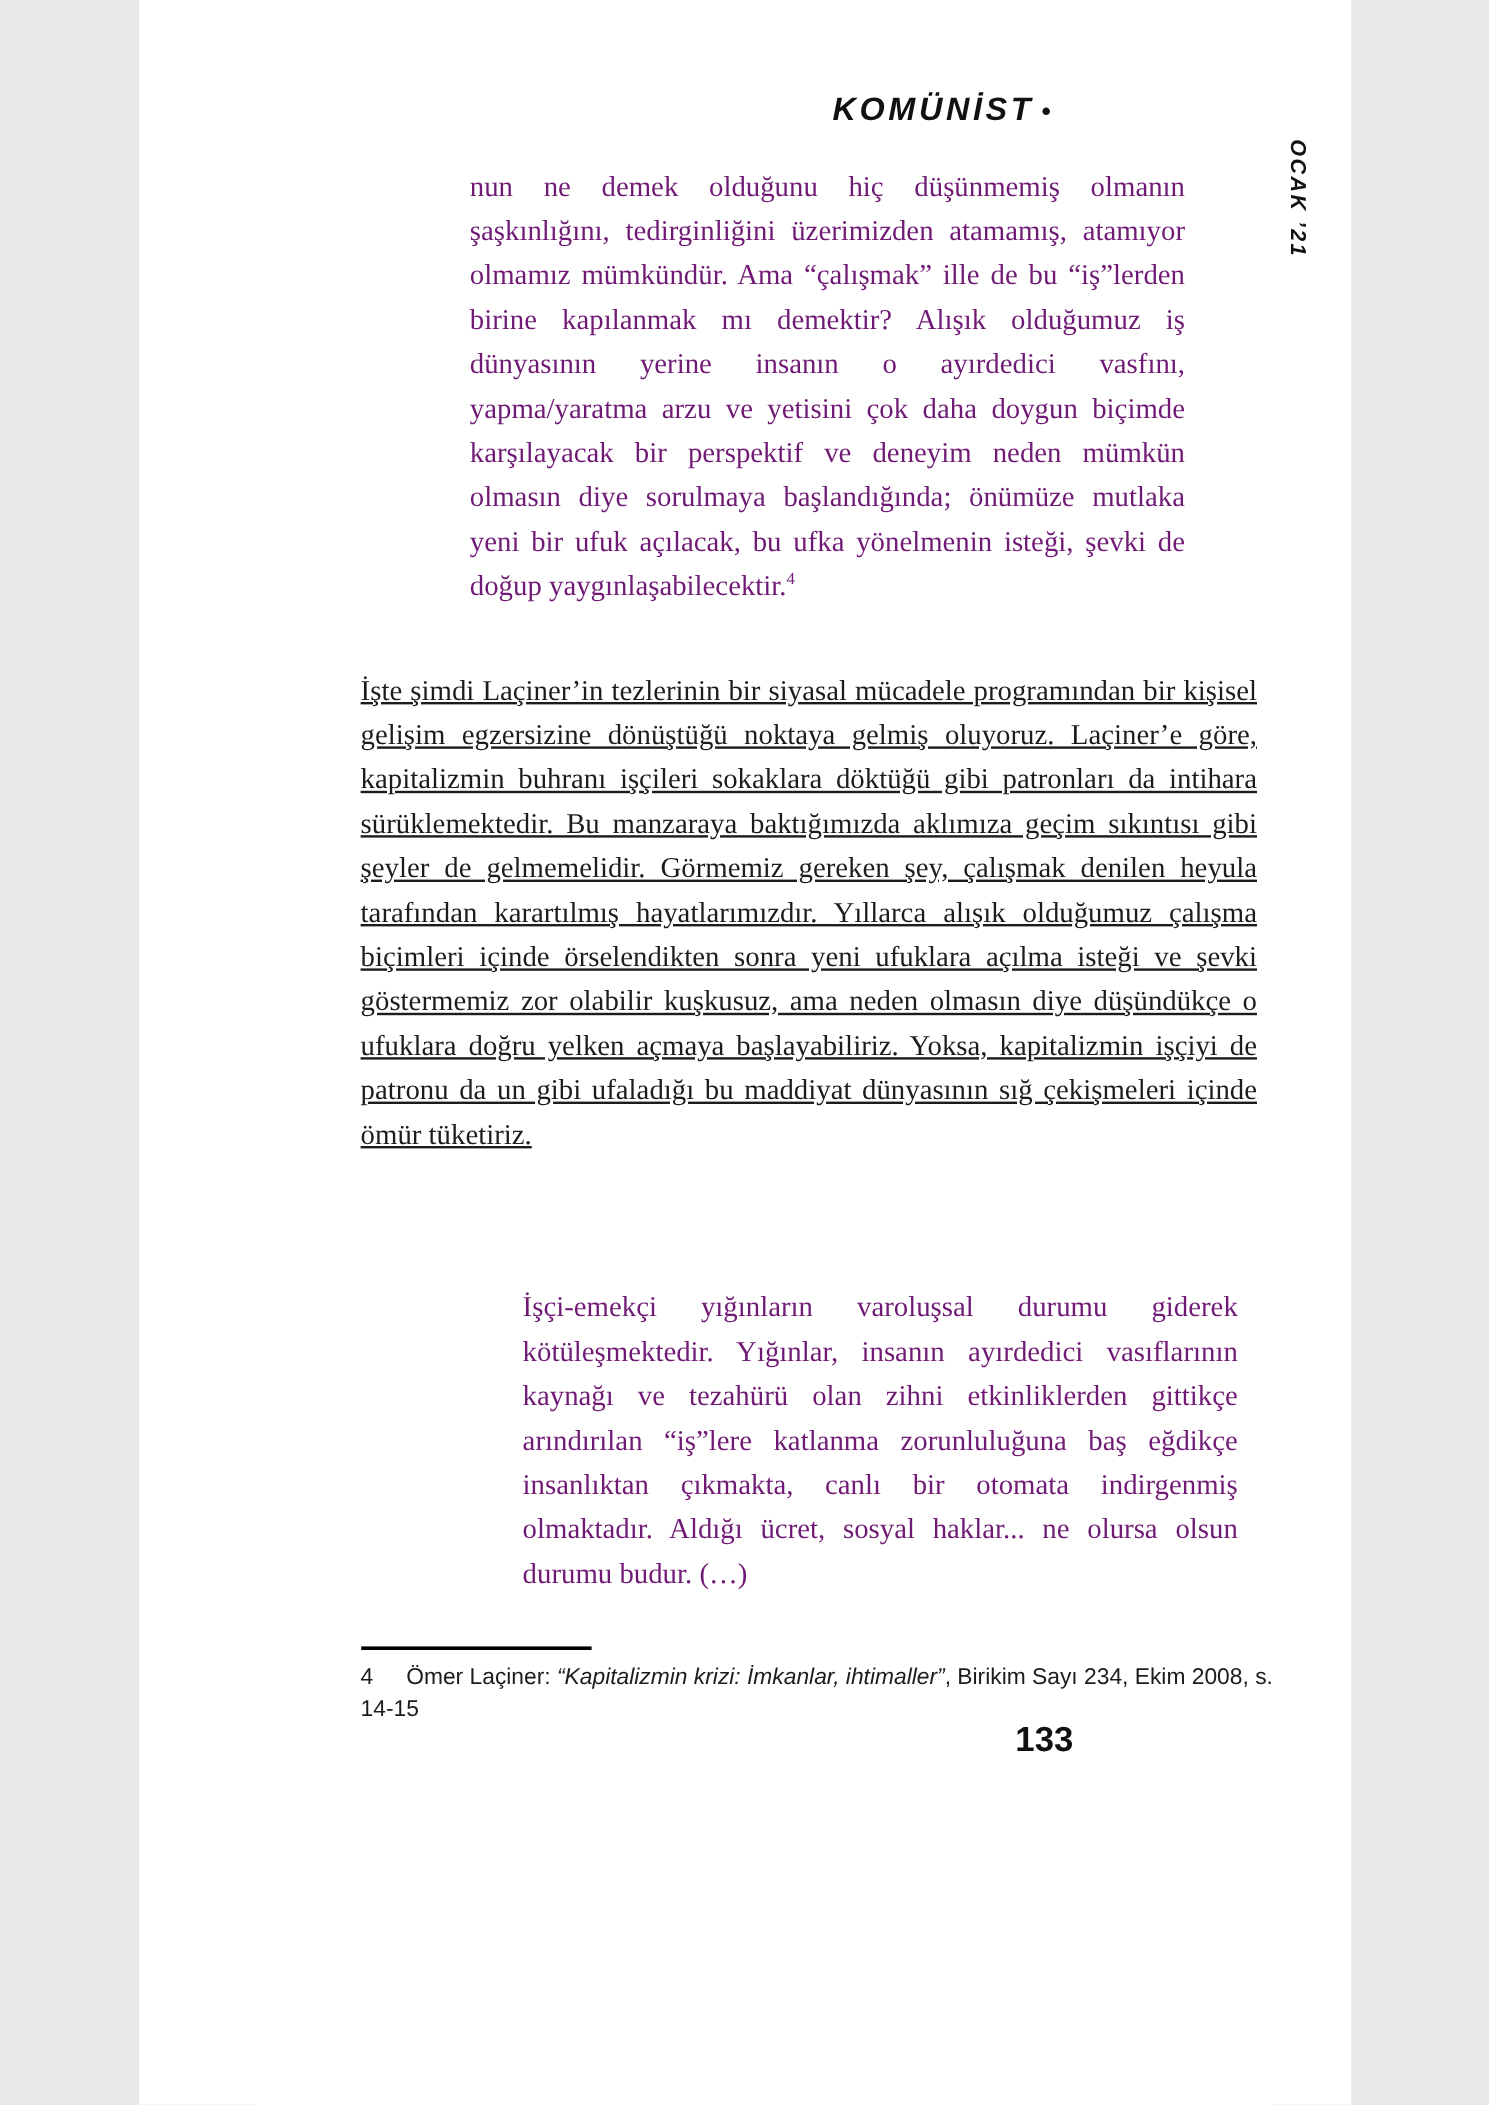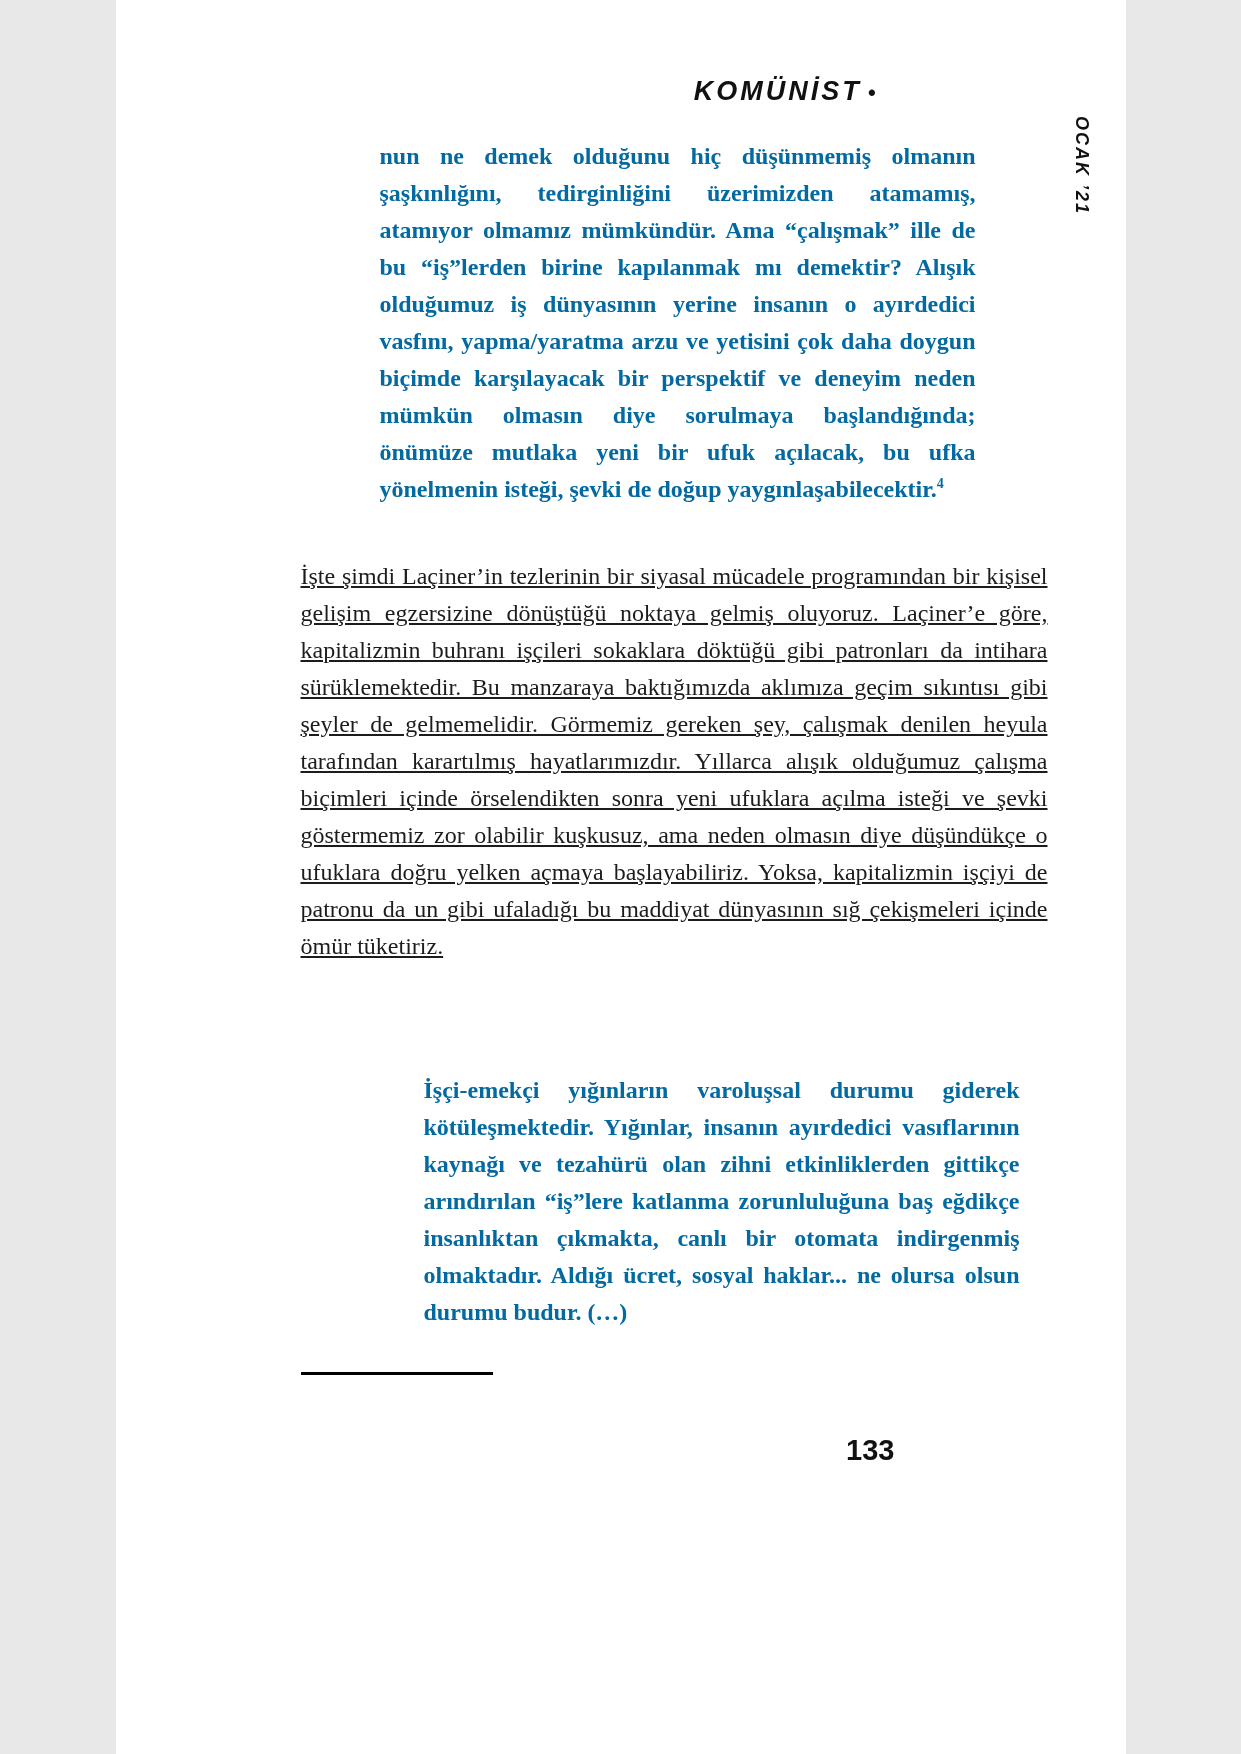--- a/index.html
+++ b/index.html
@@ -38,27 +38,26 @@
     writing-mode: vertical-rl;
     font-family: "Liberation Sans", sans-serif;
     font-style: italic;
     font-weight: bold;
     font-size: 18px;
     letter-spacing: 2px;
     color: #111;
   }
   .quote {
     position: absolute;
-    left: 264px;
+    left: 276px;
     width: 596px;
     font-size: 24px;
     line-height: 37px;
     text-align: justify;
-    color: #0369a1;
-    font-weight: bold;
+    color: #701a75;
   }
   .quote-1 { top: 138px; }
   .quote-1 sup {
     font-size: 14px;
     line-height: 0;
   }
   .body-paragraph {
     position: absolute;
     left: 185px;
     top: 558px;
@@ -120,16 +119,19 @@
   <div class="quote quote-1">
     <span>nun ne demek olduğunu hiç düşünmemiş olmanın şaşkınlığını, tedirginliğini üzerimizden atamamış, atamıyor olmamız mümkündür. Ama “çalışmak” ille de bu “iş”lerden birine kapılanmak mı demektir? Alışık olduğumuz iş dünyasının yerine insanın o ayırdedici vasfını, yapma/yaratma arzu ve yetisini çok daha doygun biçimde karşılayacak bir perspektif ve deneyim neden mümkün olmasın diye sorulmaya başlandığında; önümüze mutlaka yeni bir ufuk açılacak, bu ufka yönelmenin isteği, şevki de doğup yaygınlaşabilecektir.</span><sup>4</sup>
   </div>
 
   <div class="body-paragraph">İşte şimdi Laçiner’in tezlerinin bir siyasal mücadele programından bir kişisel gelişim egzersizine dönüştüğü noktaya gelmiş oluyoruz. Laçiner’e göre, kapitalizmin buhranı işçileri sokaklara döktüğü gibi patronları da intihara sürüklemektedir. Bu manzaraya baktığımızda aklımıza geçim sıkıntısı gibi şeyler de gelmemelidir. Görmemiz gereken şey, çalışmak denilen heyula tarafından karartılmış hayatlarımızdır. Yıllarca alışık olduğumuz çalışma biçimleri içinde örselendikten sonra yeni ufuklara açılma isteği ve şevki göstermemiz zor olabilir kuşkusuz, ama neden olmasın diye düşündükçe o ufuklara doğru yelken açmaya başlayabiliriz. Yoksa, kapitalizmin işçiyi de patronu da un gibi ufaladığı bu maddiyat dünyasının sığ çekişmeleri içinde ömür tüketiriz.</div>
 
   <div class="quote quote-2">İşçi-emekçi yığınların varoluşsal durumu giderek kötüleşmektedir. Yığınlar, insanın ayırdedici vasıflarının kaynağı ve tezahürü olan zihni etkinliklerden gittikçe arındırılan “iş”lere katlanma zorunluluğuna baş eğdikçe insanlıktan çıkmakta, canlı bir otomata indirgenmiş olmaktadır. Aldığı ücret, sosyal haklar... ne olursa olsun durumu budur. (…)</div>
 
   <div class="footnote-rule"></div>
 
+  <div class="footnote">
+    <span class="fn-num">4</span><span>Ömer Laçiner: </span><em>“Kapitalizmin krizi: İmkanlar, ihtimaller”</em><span>, Birikim Sayı 234, Ekim 2008, s. 14-15</span>
+  </div>
 
   <div class="page-number">133</div>
 
 </div>
 
 </body></html>

